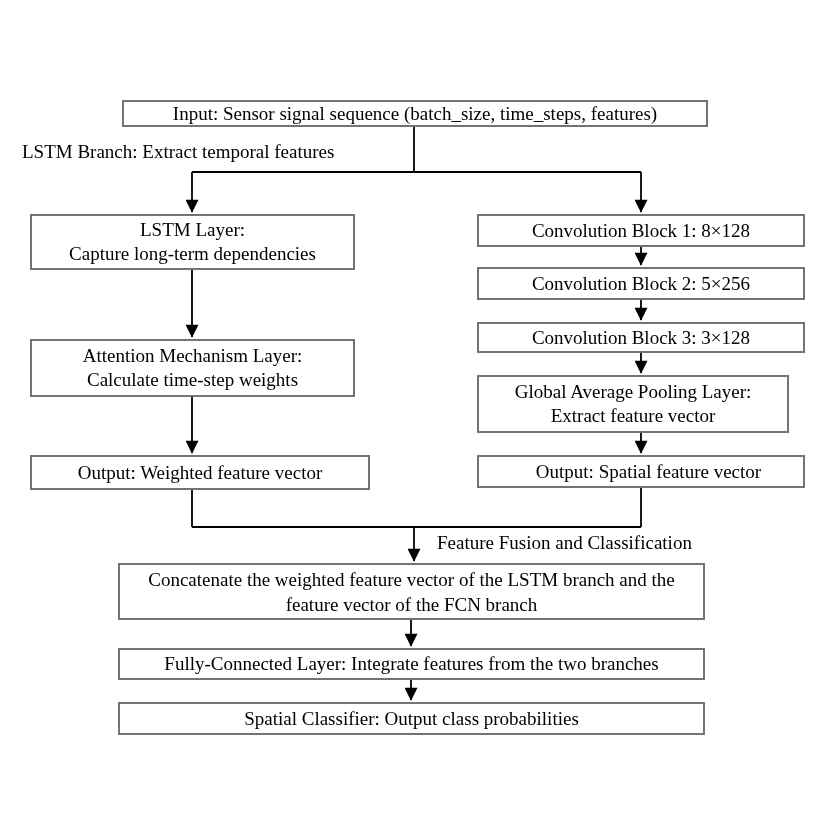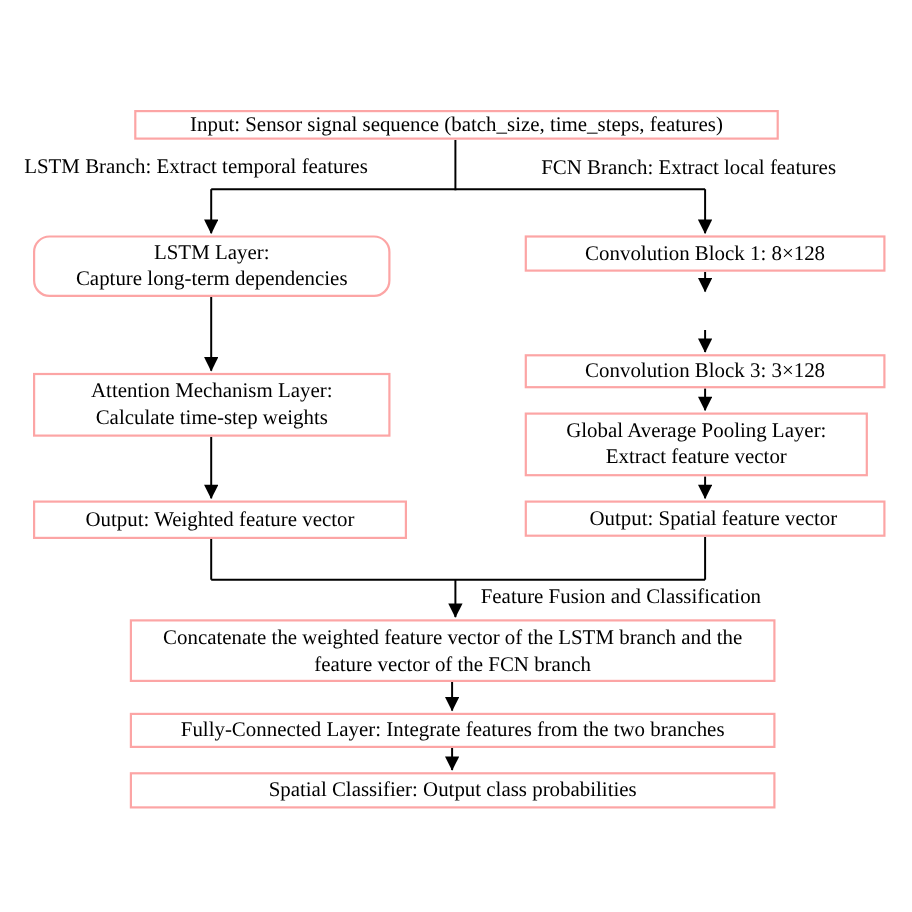--- a/index.html
+++ b/index.html
@@ -19,21 +19,21 @@
   .connectors {
     position: absolute;
     left: 0;
     top: 0;
     width: 829px;
     height: 829px;
   }
   .box {
     position: absolute;
     box-sizing: border-box;
-    border: 2px solid #fca5a5;
+    border: 2px solid #737373;
     background: #ffffff;
     display: flex;
     align-items: center;
     justify-content: center;
     text-align: center;
     font-size: 19px;
     line-height: 24px;
     white-space: pre-line;
   }
   .label {
@@ -74,29 +74,29 @@
     <line x1="192" y1="527" x2="641" y2="527" stroke="#000000" stroke-width="1.8"></line>
     <line x1="414" y1="527" x2="414" y2="561" stroke="#000000" stroke-width="1.8" marker-end="url(#arrow)"></line>
 
     <line x1="411" y1="620" x2="411" y2="646" stroke="#000000" stroke-width="1.8" marker-end="url(#arrow)"></line>
     <line x1="411" y1="680" x2="411" y2="700" stroke="#000000" stroke-width="1.8" marker-end="url(#arrow)"></line>
   </svg>
 
   <div class="box" style="left:122px; top:100px; width:586px; height:27px;">Input: Sensor signal sequence (batch_size, time_steps, features)</div>
 
   <div class="label" style="left:22px; top:141px;">LSTM Branch: Extract temporal features</div>
-  <div class="label" style="left:492px; top:142px;">FCN Branch: Extract local features</div>
 
-  <div class="box" style="left:30px; top:214px; width:325px; height:56px;border-radius:15px;">LSTM Layer:
+  <div class="box" style="left:30px; top:214px; width:325px; height:56px;">LSTM Layer:
 Capture long-term dependencies</div>
   <div class="box" style="left:30px; top:339px; width:325px; height:58px;">Attention Mechanism Layer:
 Calculate time-step weights</div>
   <div class="box" style="left:30px; top:455px; width:340px; height:35px;">Output: Weighted feature vector</div>
 
   <div class="box" style="left:477px; top:214px; width:328px; height:33px;font-family:Liberation Serif, serif;">Convolution Block 1: 8×128</div>
+  <div class="box" style="left:477px; top:267px; width:328px; height:33px;">Convolution Block 2: 5×256</div>
   <div class="box" style="left:477px; top:322px; width:328px; height:31px;">Convolution Block 3: 3×128</div>
   <div class="box" style="left:477px; top:375px; width:312px; height:58px;">Global Average Pooling Layer:
 Extract feature vector</div>
   <div class="box" style="left:477px; top:455px; width:328px; height:33px;padding-left:15px;">Output: Spatial feature vector</div>
 
   <div class="label" style="left:437px; top:532px;">Feature Fusion and Classification</div>
 
   <div class="box" style="left:118px; top:648px; width:587px; height:32px;">Fully-Connected Layer: Integrate features from the two branches</div>
   <div class="box" style="left:118px; top:563px; width:587px; height:57px; line-height:25px;">Concatenate the weighted feature vector of the LSTM branch and the
 feature vector of the FCN branch</div>

